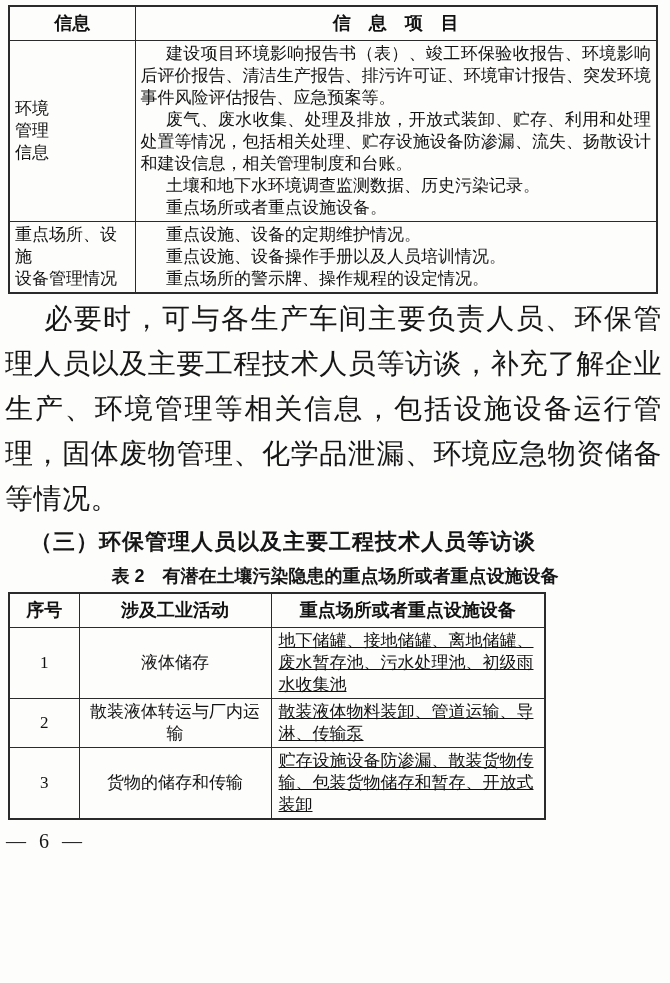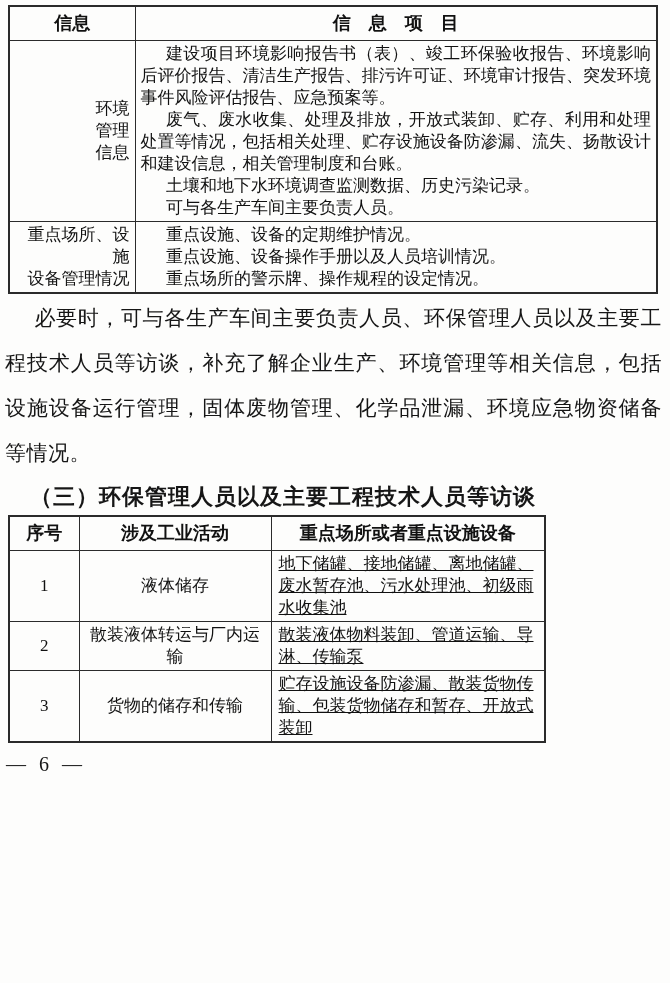--- a/index.html
+++ b/index.html
@@ -35,21 +35,21 @@
   table.doc-table { border: 2px solid #2b2b2b; }
   .t1-col1 { width: 126px; }
   .t1-head th {
     height: 34px;
     font-family: "Liberation Sans", "DejaVu Sans", sans-serif;
     font-weight: bold;
     font-size: 18px;
     text-align: center;
   }
   .cell-label {
-    text-align: right;
+    text-align: left;
     white-space: pre-line;
     font-size: 17px;
   }
   .cell-items { vertical-align: middle; }
   .cell-items p {
     margin: 0;
     text-indent: 1.5em;
     text-align: justify;
   }
   .t1-row1 td { height: 180px; }
@@ -60,21 +60,21 @@
     font-size: 22px;
     font-weight: bold;
     line-height: 26px;
     margin: 14px 0 0 30px;
     letter-spacing: 1px;
   }
   .h2-heading { margin-top: 16px; }
   .h3-heading { margin-top: 8px; }
   .body-paragraph {
     margin: 2px 8px 0 5px;
-    font-size: 21px;
+    font-size: 28px;
     line-height: 45px;
     text-align: justify;
     text-indent: 1.4em;
     letter-spacing: 0.5px;
   }
   .p2 { margin-top: 4px; }
 
   
   .table2-caption {
     margin-top: 10px;
@@ -140,39 +140,40 @@
       <th>信　息　项　目</th>
     </tr>
     <tr class="t1-row1">
       <td class="cell-label">环境
 管理
 信息</td>
       <td class="cell-items">
         <p>建设项目环境影响报告书（表）、竣工环保验收报告、环境影响后评价报告、清洁生产报告、排污许可证、环境审计报告、突发环境事件风险评估报告、应急预案等。</p>
         <p>废气、废水收集、处理及排放，开放式装卸、贮存、利用和处理处置等情况，包括相关处理、贮存设施设备防渗漏、流失、扬散设计和建设信息，相关管理制度和台账。</p>
         <p>土壤和地下水环境调查监测数据、历史污染记录。</p>
-        <p>可与各生产车间主要负责人员。</p>
+        <p>重点场所或者重点设施设备。</p>
       </td>
     </tr>
     <tr class="t1-row2">
       <td class="cell-label">重点场所、设施
 设备管理情况</td>
       <td class="cell-items">
         <p>重点设施、设备的定期维护情况。</p>
         <p>重点设施、设备操作手册以及人员培训情况。</p>
         <p>重点场所的警示牌、操作规程的设定情况。</p>
       </td>
     </tr>
   </tbody>
     </table>
 
   <p class="body-paragraph p1">必要时，可与各生产车间主要负责人员、环保管理人员以及主要工程技术人员等访谈，补充了解企业生产、环境管理等相关信息，包括设施设备运行管理，固体废物管理、化学品泄漏、环境应急物资储备等情况。</p>
 
   <div class="section-heading h3-heading">（三）环保管理人员以及主要工程技术人员等访谈</div>
 
+  <div class="table2-caption">表 2　有潜在土壤污染隐患的重点场所或者重点设施设备</div>
   <table class="doc-table2">
     <colgroup>
         <col class="t2-col1">
         <col class="t2-col2">
         <col>
       </colgroup>
     <tbody>
         <tr class="t2-head">
       <th>序号</th>
       <th>涉及工业活动</th>

